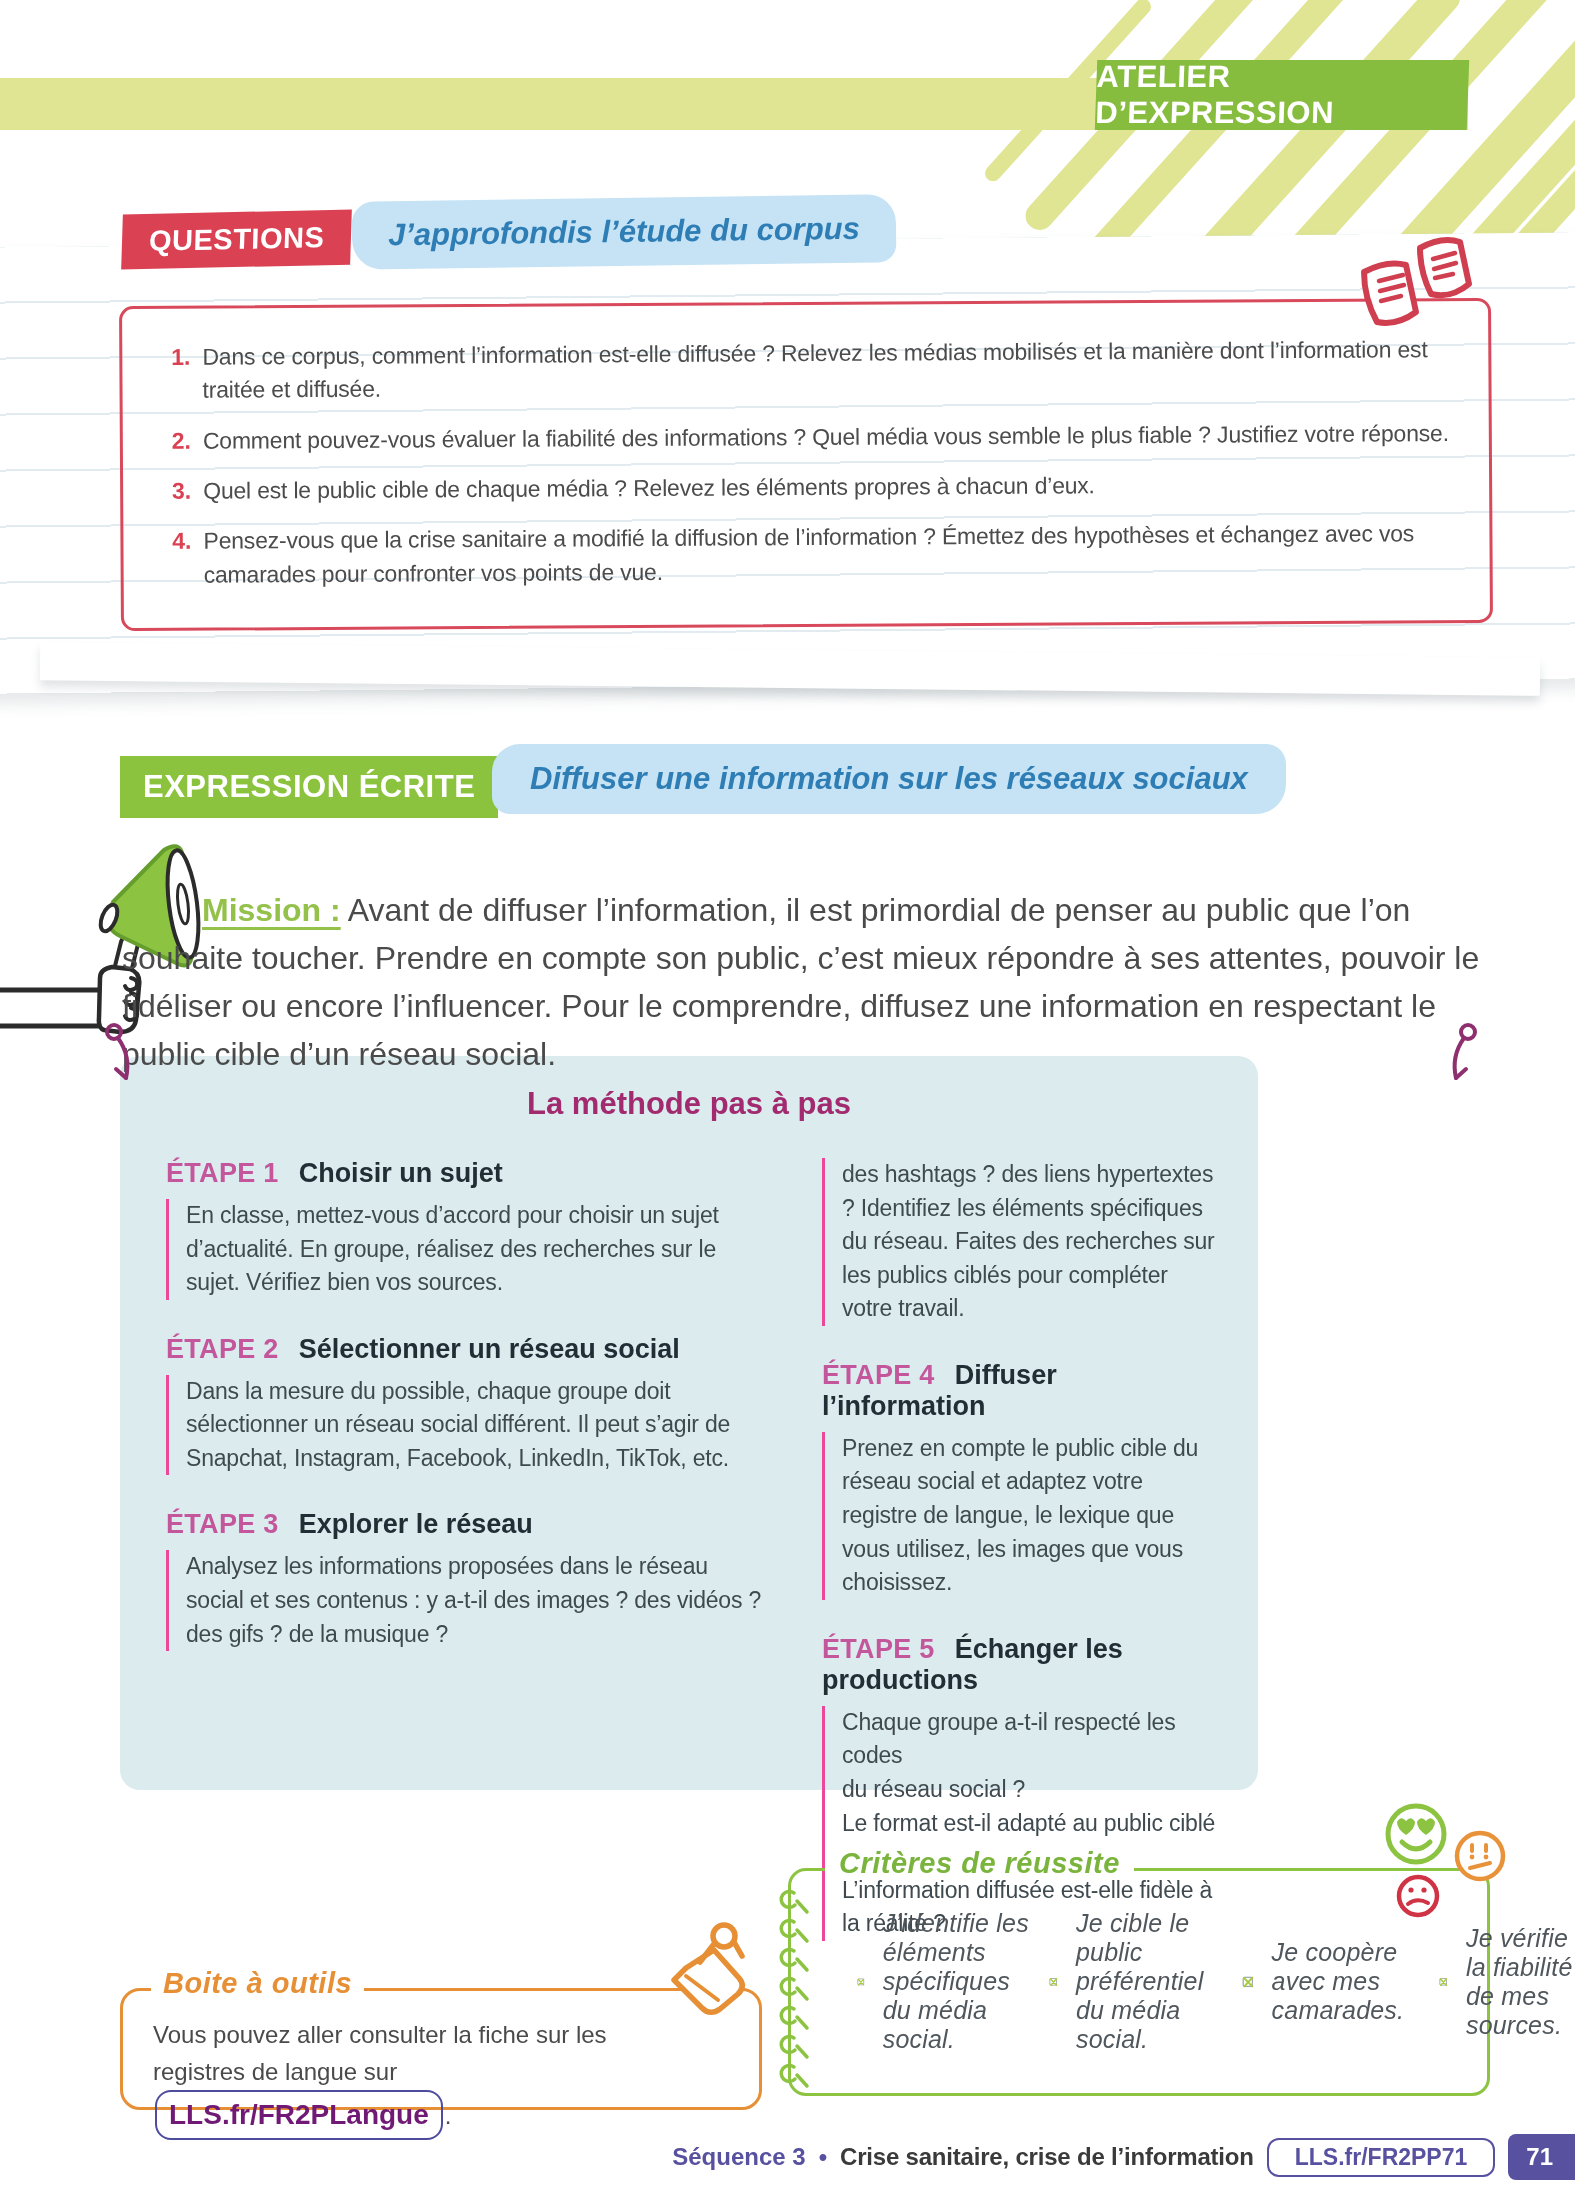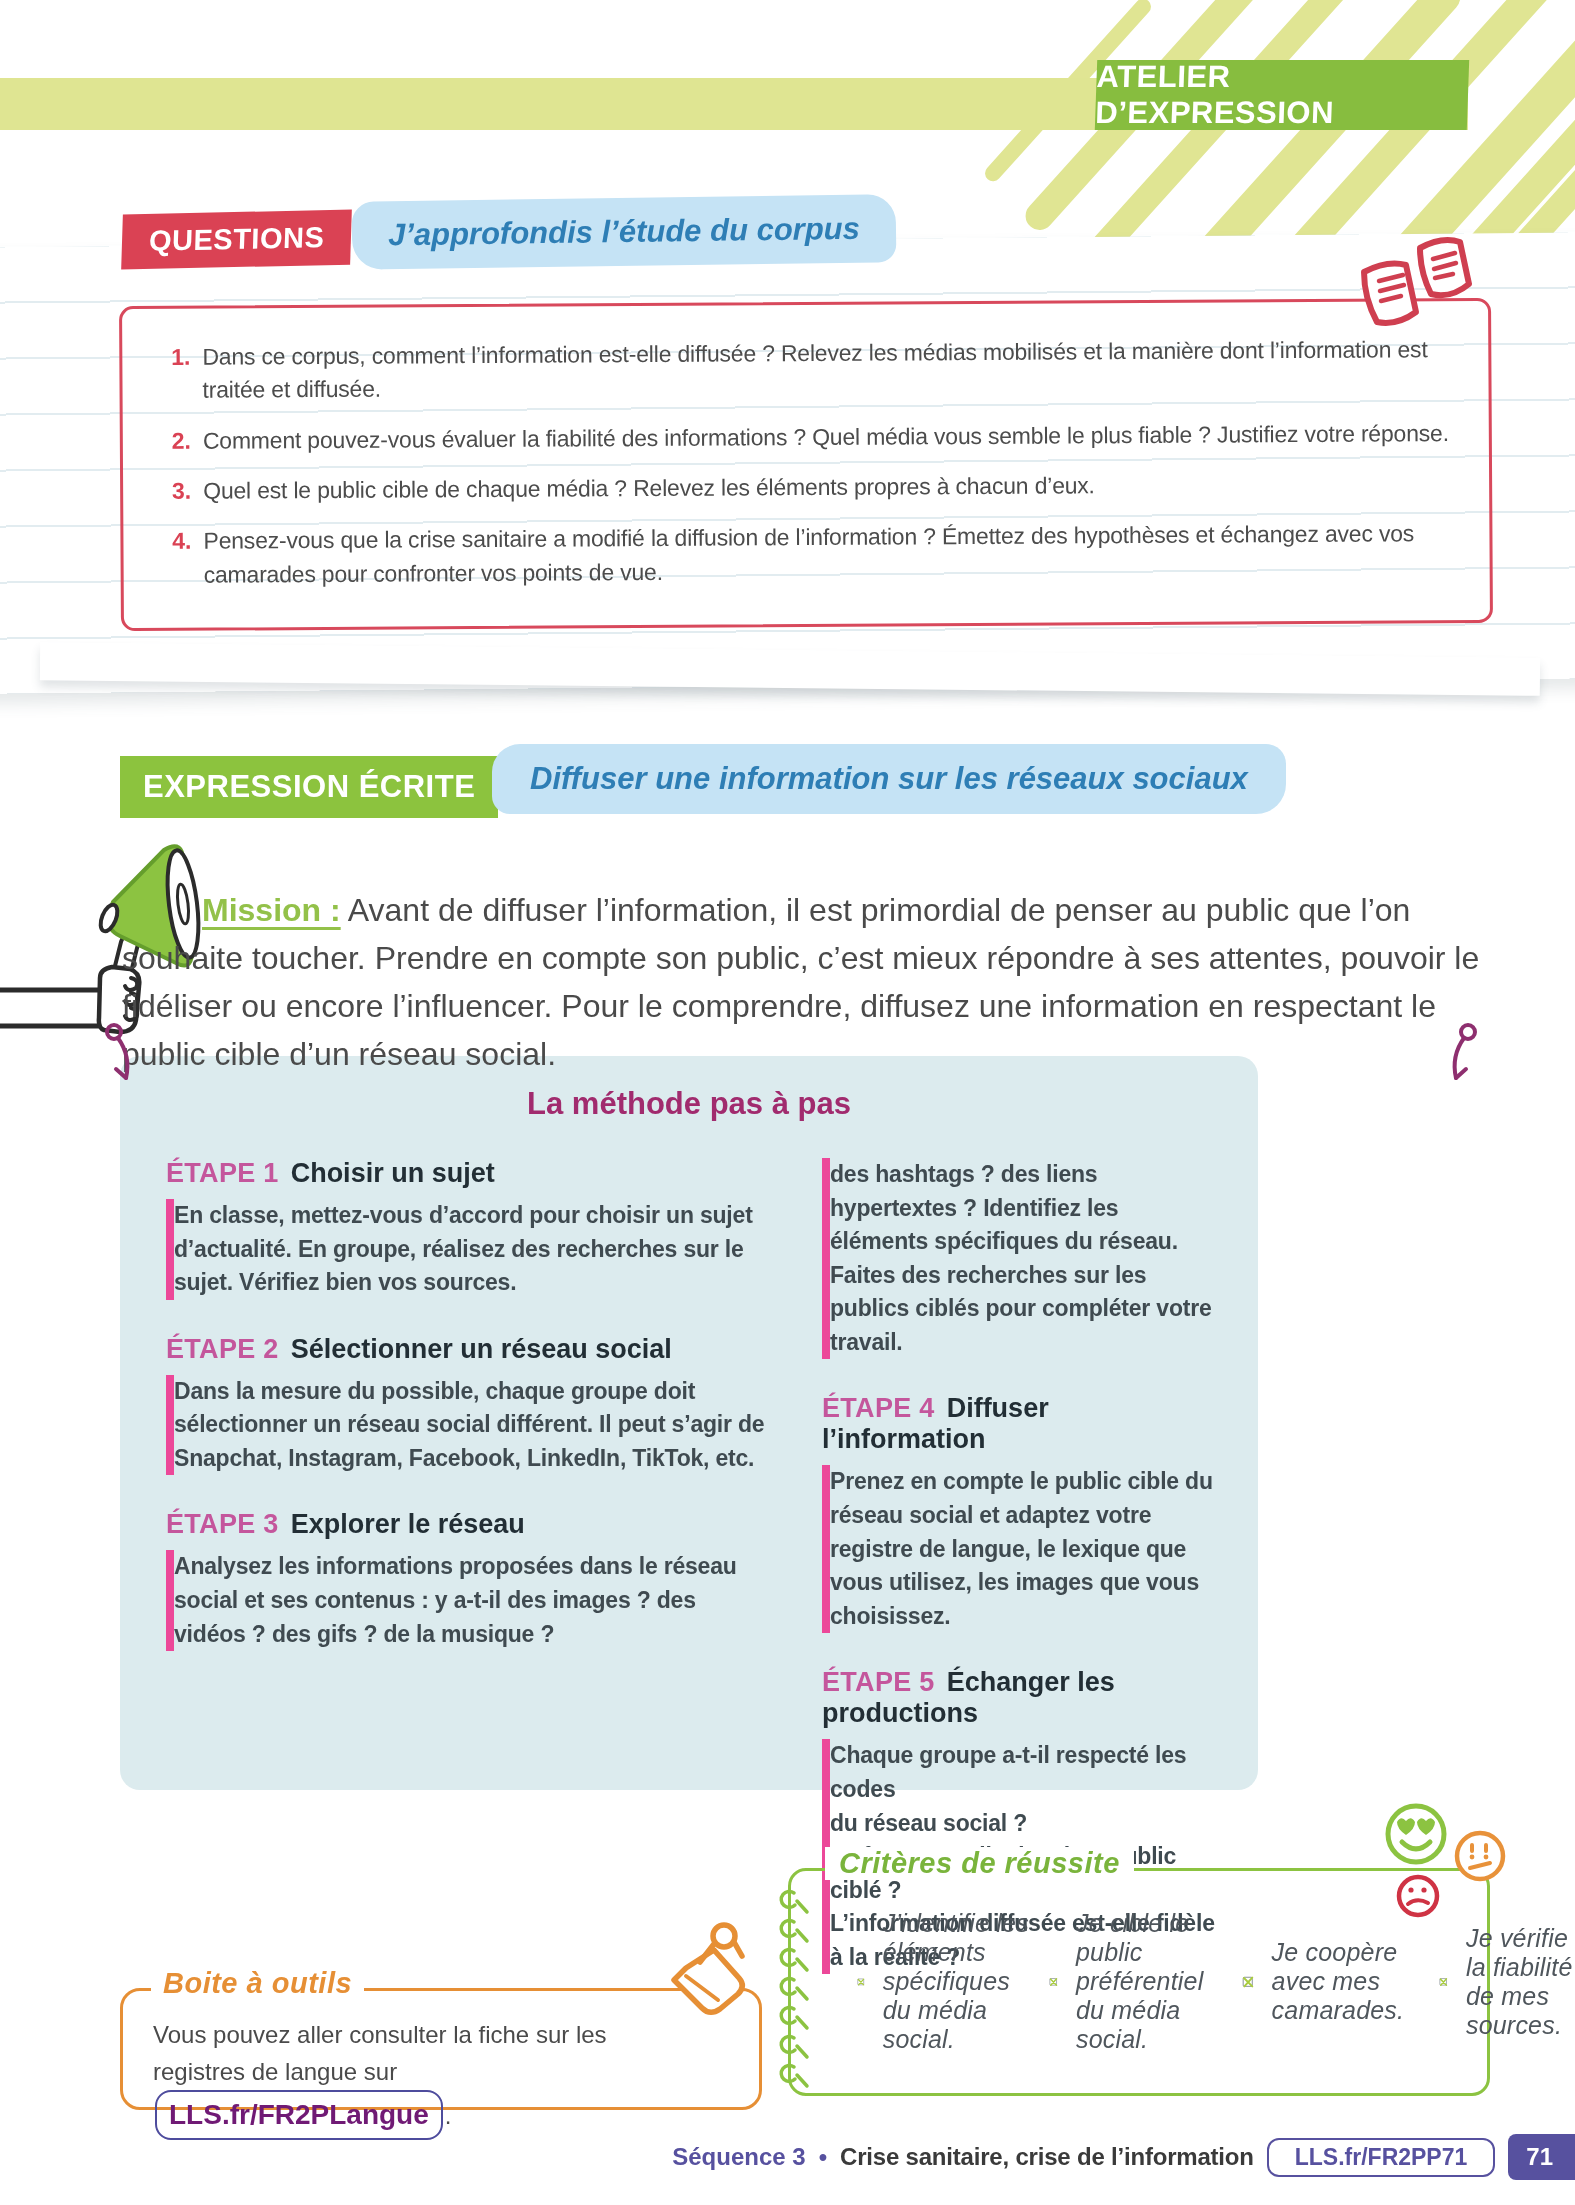--- a/index.html
+++ b/index.html
@@ -47,23 +47,23 @@
 
   
   .method { position:absolute; left:120px; top:1056px; width:1138px; height:734px; background:#dcebee; border-radius:20px; z-index:2; }
   .method-title { text-align:center; padding-top:30px; color:#a12b6e; font-size:31px; font-weight:bold; }
   .method-cols { display:flex; padding:36px 40px 0 46px; gap:56px; }
   .col-left { width:600px; flex:none; }
   .col-right { flex:1; }
   .step { margin-bottom:34px; }
   .step-head { margin-bottom:10px; }
   .step-label { color:#c4569c; font-weight:bold; font-size:27px; letter-spacing:.3px; }
-  .step-title { color:#222e35; font-weight:bold; font-size:27px; margin-left:12px; }
-  .step-body { border-left:8px solid #ec4899; font-size:23px; line-height:1.46; color:#3f4a50;
-               letter-spacing:-0.2px; white-space:pre-line;font-weight:bold; }
+  .step-title { color:#222e35; font-weight:bold; font-size:27px; margin-left:20px; }
+  .step-body { border-left:3px solid #ec4899; padding-left:17px; font-size:23px; line-height:1.46; color:#3f4a50;
+               letter-spacing:-0.2px; white-space:pre-line; }
   .pin { position:absolute; z-index:4; }
   .pin-left { left:102px; top:1022px; }
   .pin-right { left:1438px; top:1022px; transform:scaleX(-1); }
 
   
   .criteria { position:absolute; left:788px; top:1868px; width:702px; height:228px; border:3px solid #8cc341;
               border-radius:18px; z-index:3; }
   .criteria-title { position:absolute; left:34px; top:-24px; background:#fff; padding:0 14px; color:#7ab43c;
                     font-size:29px; font-weight:bold; font-style:italic; letter-spacing:.5px; }
   .criteria-list { padding:38px 24px 0 66px; display:flex; flex-direction:row; gap:17px; }

